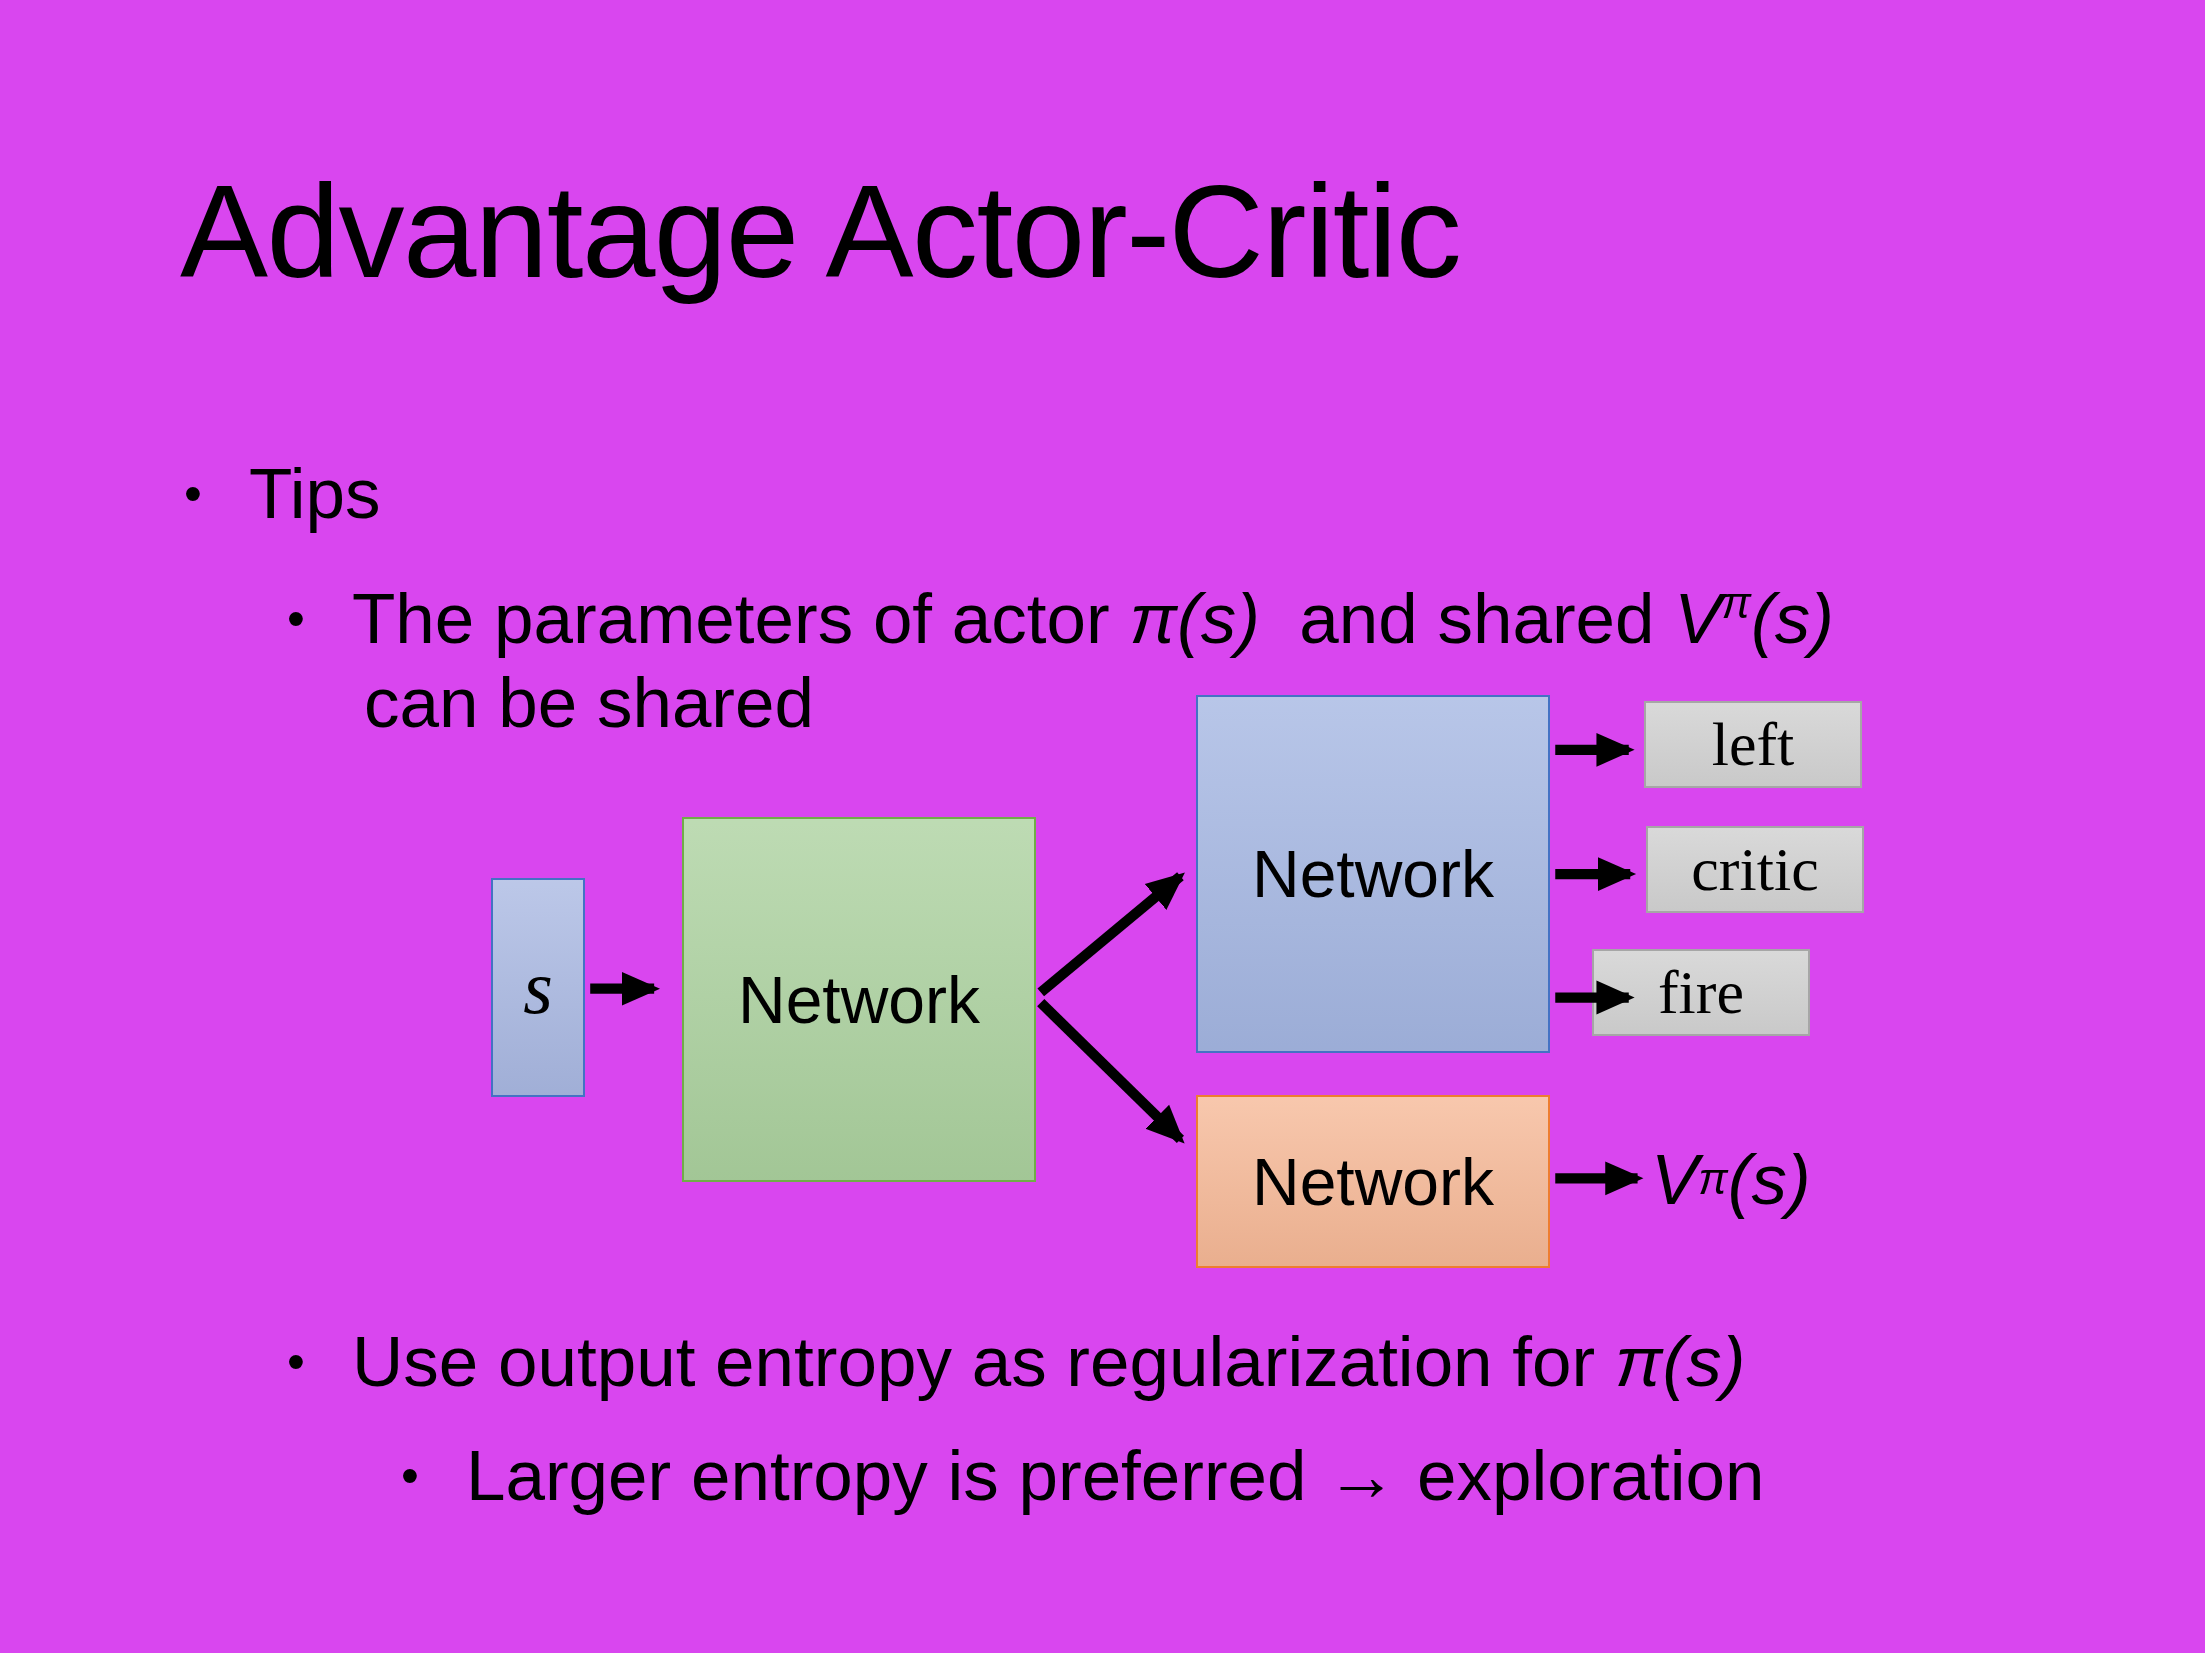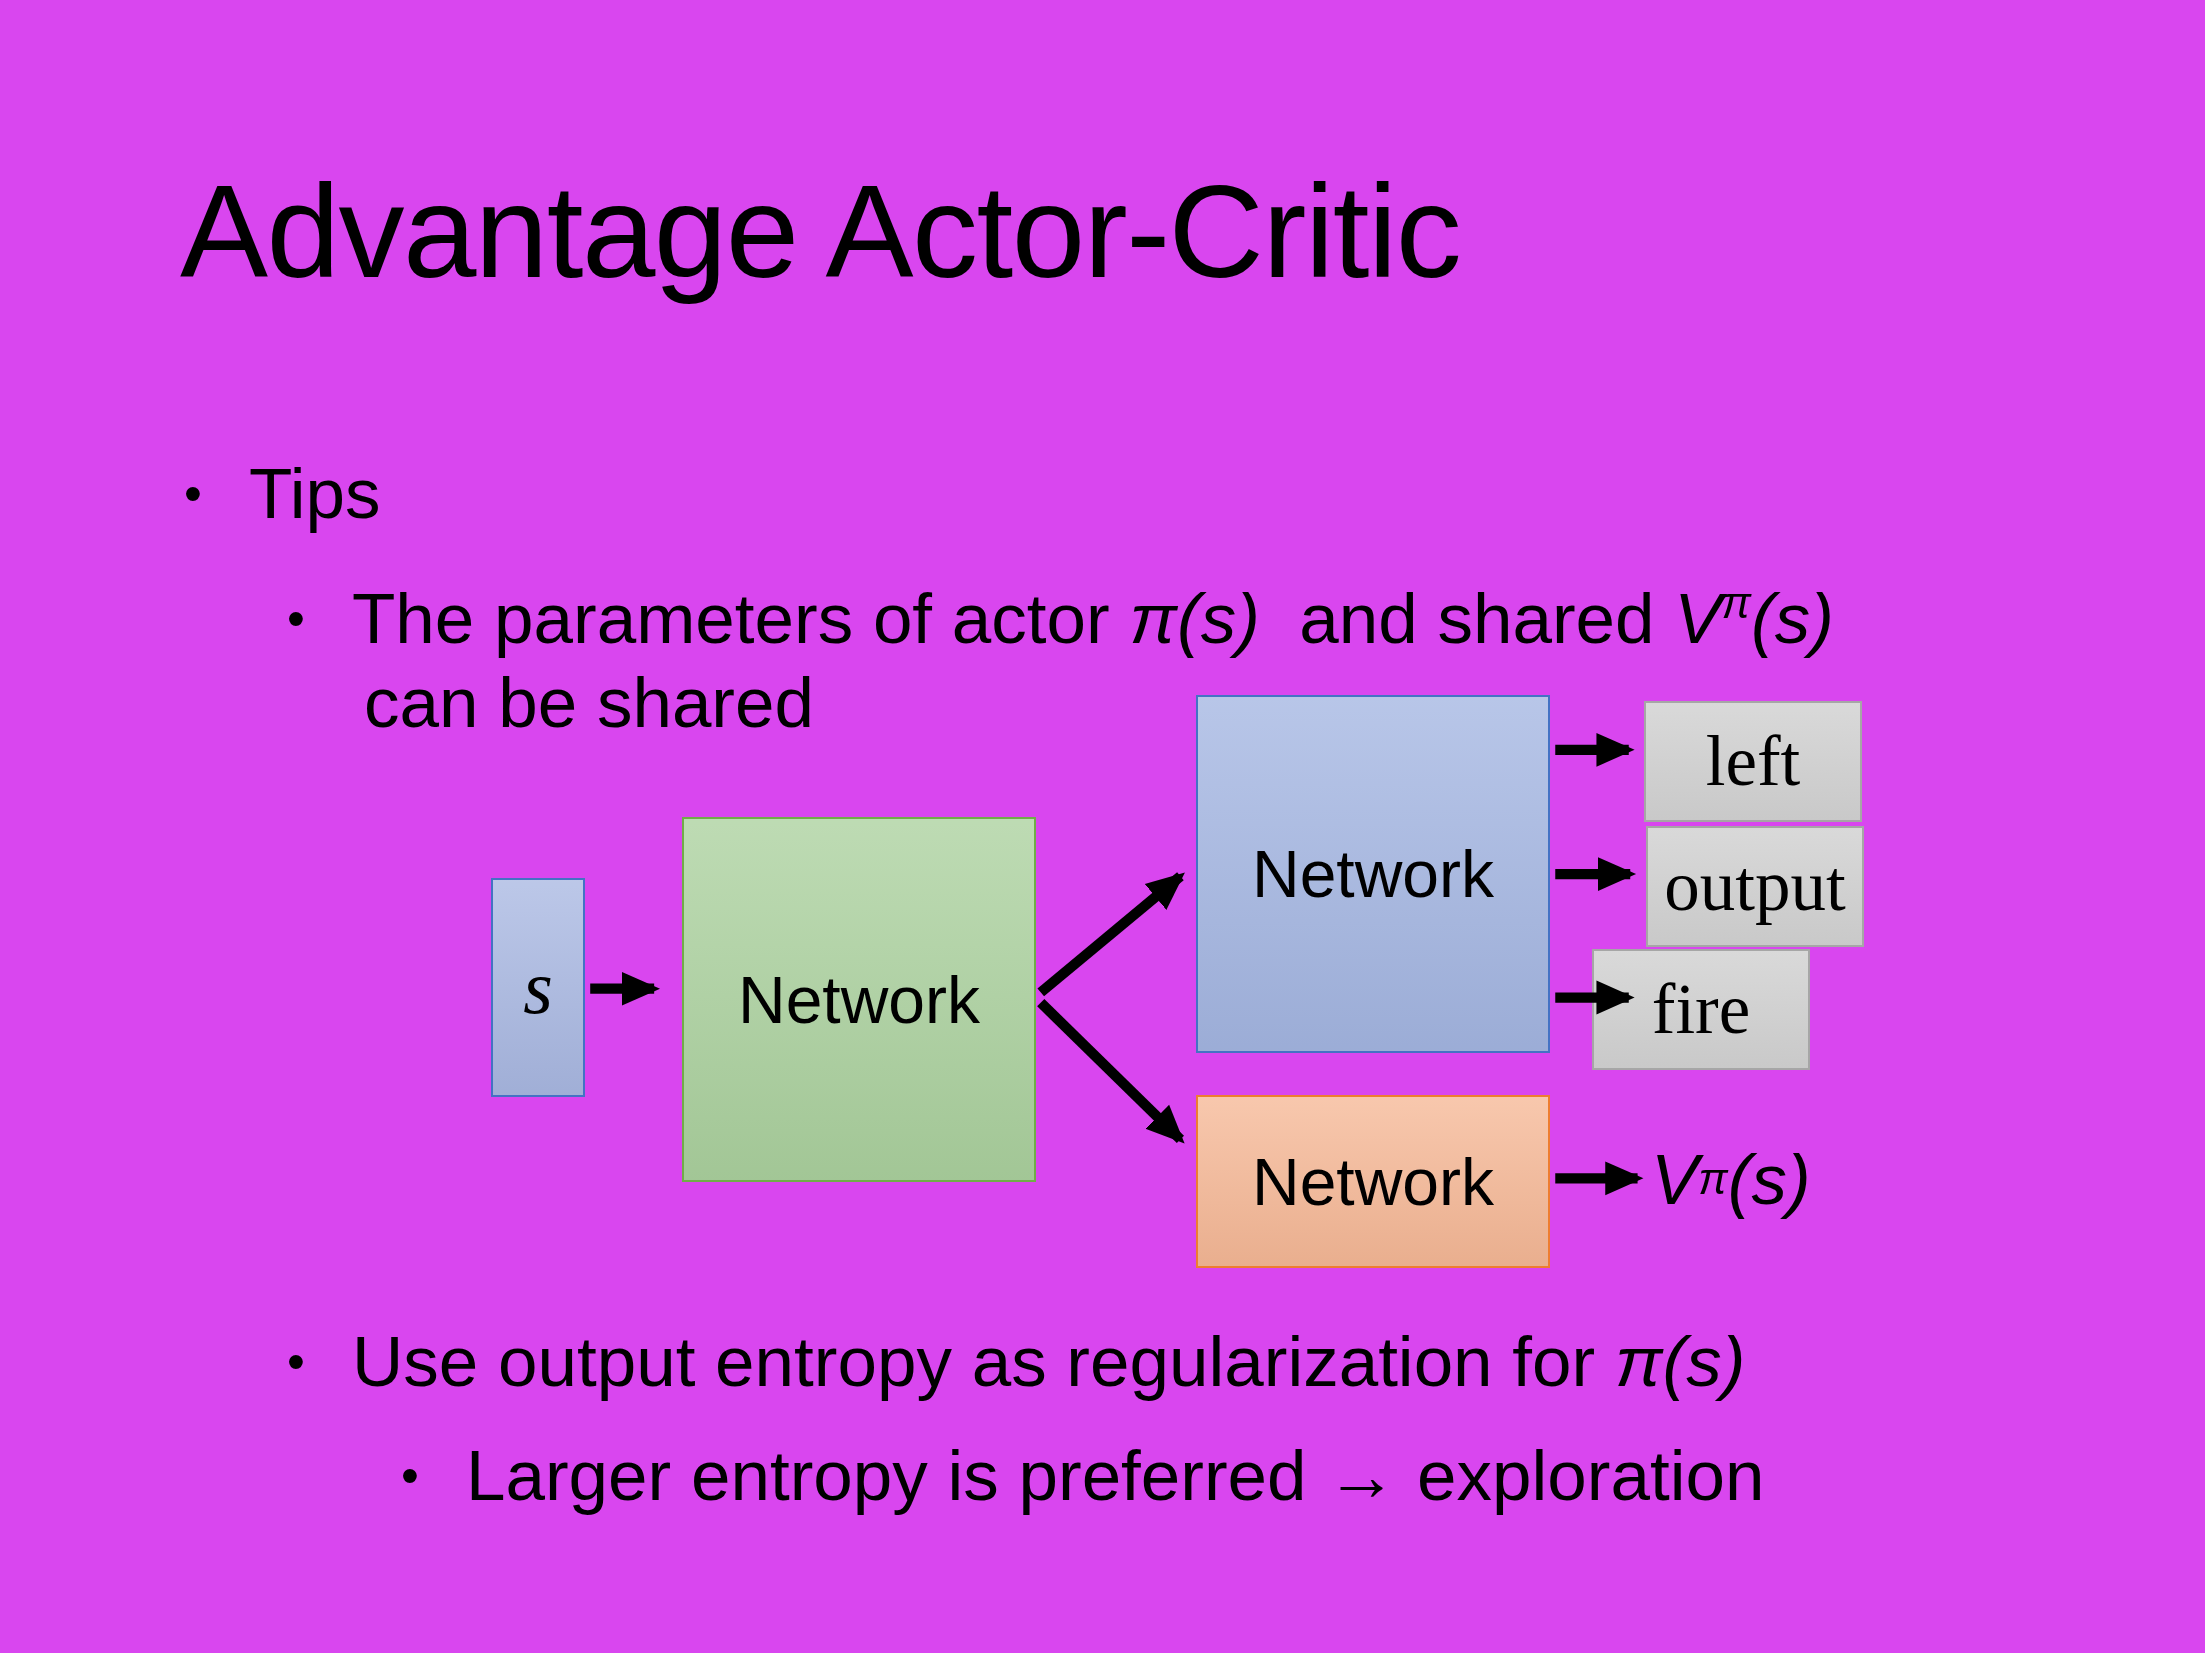--- a/index.html
+++ b/index.html
@@ -39,24 +39,24 @@
     left:1196px; top:695px; width:354px; height:358px;
     background-color:#a4b6e2; border:2.2px solid #4472c4;
     font-size:66px;
   }
   .box-critic{
     left:1196px; top:1095px; width:354px; height:173px;
     background-color:#f6b896; border:2.2px solid #ed7d31;
     font-size:66px;
   }
   .box-action{
-    width:218px; height:121px;
+    width:218px; height:87px;
     background-color:#d2d2d2; border:2.2px solid #a6a6a6;
     background-image:linear-gradient(180deg,#d9d9d9,#c9c9c9);
-    font-family:"Liberation Serif", serif; font-size:71px;
+    font-family:"Liberation Serif", serif; font-size:62px;
   }
   .box-left{left:1644px; top:701px;}
   .box-right{left:1646px; top:826px;}
   .box-fire{left:1592px; top:949px;}
   .value-label{
     left:1651px; top:1131px; height:96px; display:flex; align-items:center;
     font-size:71px;
   }
   .arrows{left:0; top:0; pointer-events:none;}
 </style>
@@ -92,21 +92,21 @@
   </div>
 
   <div class="box grad box-critic">
     <span>Network</span>
   </div>
 
   <div class="box box-action box-left">
     <span>left</span>
   </div>
   <div class="box box-action box-right">
-    <span>output</span>
+    <span>critic</span>
   </div>
   <div class="box box-action box-fire">
     <span>fire</span>
   </div>
 
   <div class="abs value-label math">
       <span>V</span>
       <sup>π</sup>
       <span>(s)</span>
     </div>

